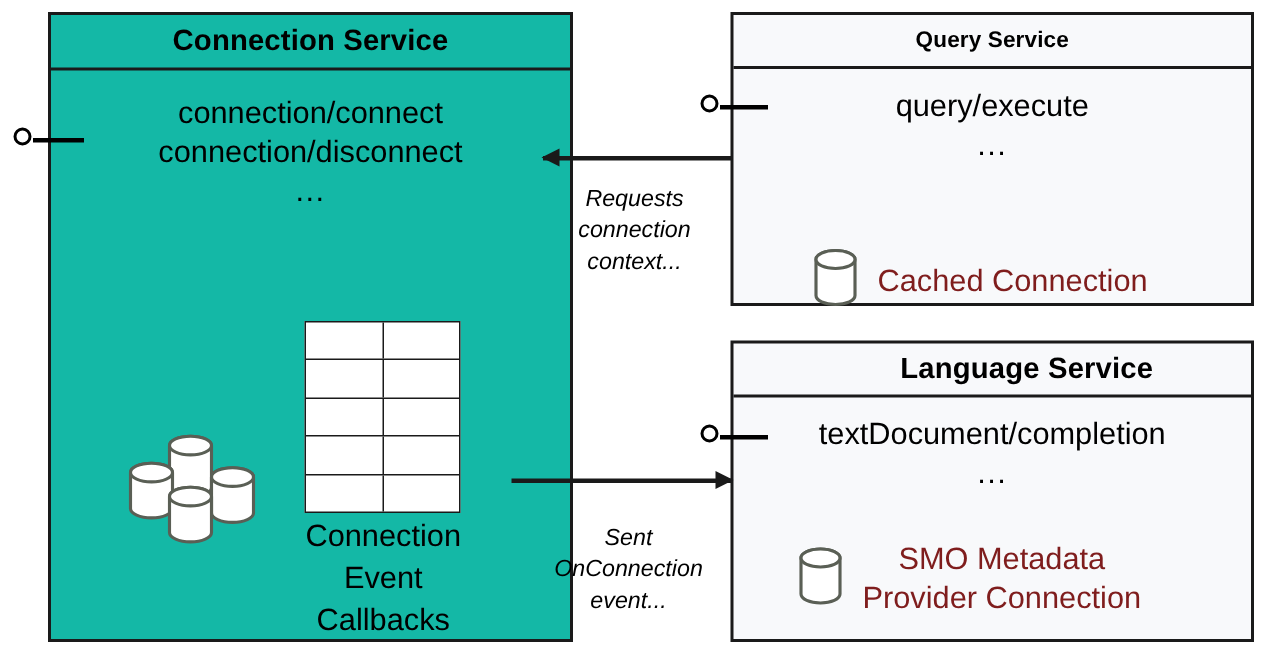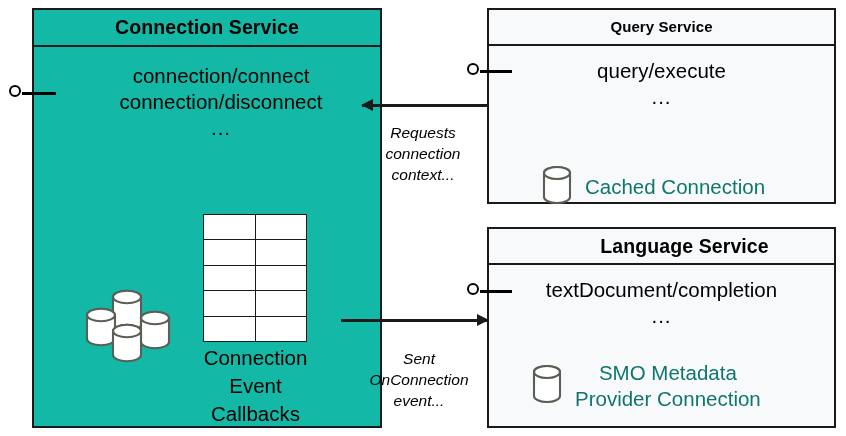--- a/index.html
+++ b/index.html
@@ -86,21 +86,21 @@
     position: absolute;
     left: 0;
     width: 100%;
     text-align: center;
     color: #000000;
     font-size: 20.5px;
     line-height: 26px;
   }
   .endpoint-list .ellipsis { letter-spacing: 1px; }
 
-  #cs-endpoints { top: 16px; padding-left: 14px; }
+  #cs-endpoints { top: 16px; }
   #qs-endpoints { top: 12px; }
   #ls-endpoints { top: 12px; }
 
   
   .lollipop {
     position: absolute;
     height: 16px;
   }
   .lollipop .stem {
     position: absolute;
@@ -221,21 +221,21 @@
 
   
   .resource-row {
     position: absolute;
     display: flex;
     align-items: center;
   }
   .resource-label {
     font-size: 20.5px;
     line-height: 26px;
-    color: #0f766e;
+    color: #7f1d1d;
   }
   #qs-resource { left: 52px; top: 118px; }
   #qs-resource .resource-label { margin-left: 12px; }
   #ls-resource { left: 42px; top: 95px; }
   #ls-resource .resource-label {
     margin-left: 12px;
     text-align: center;
   }
 </style>
 </head>

